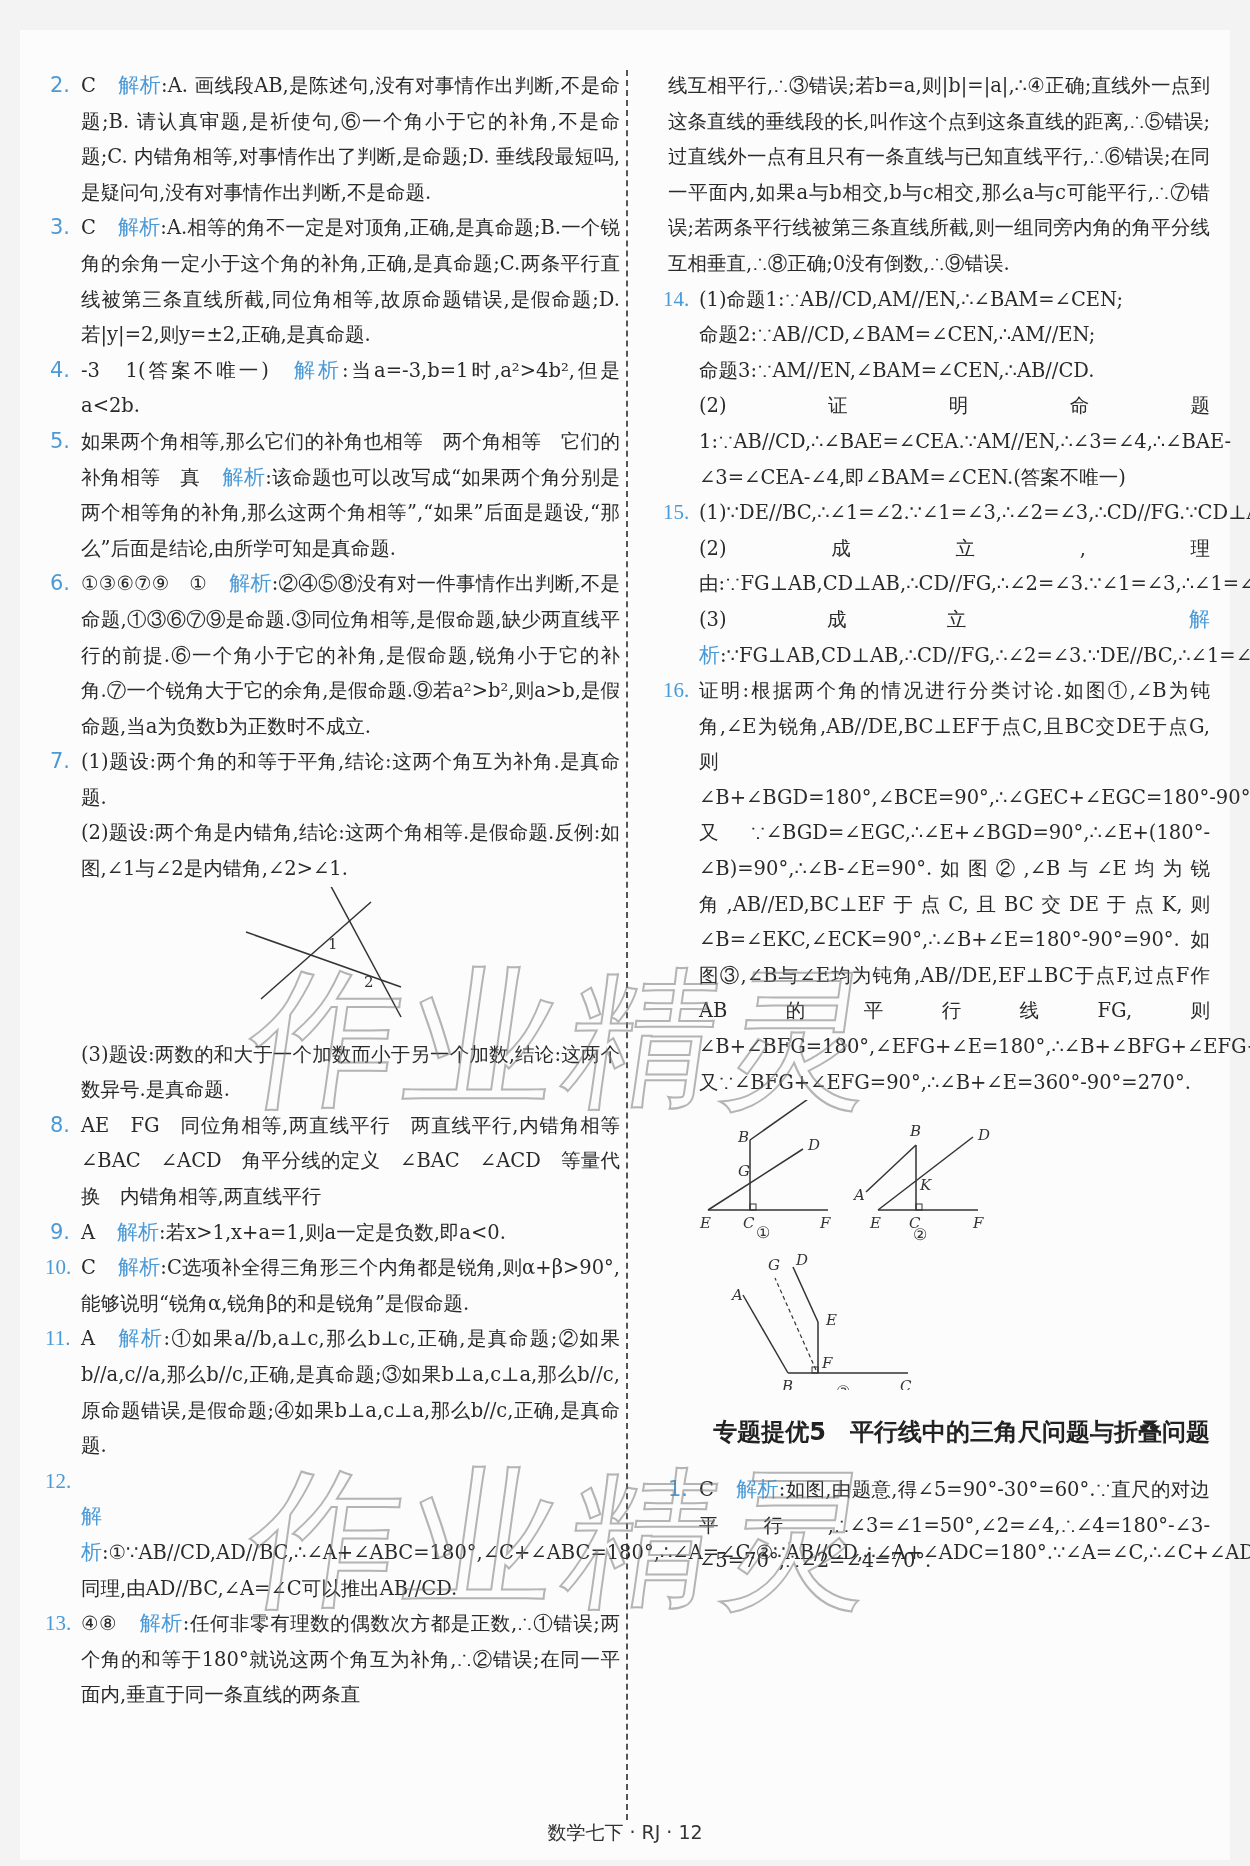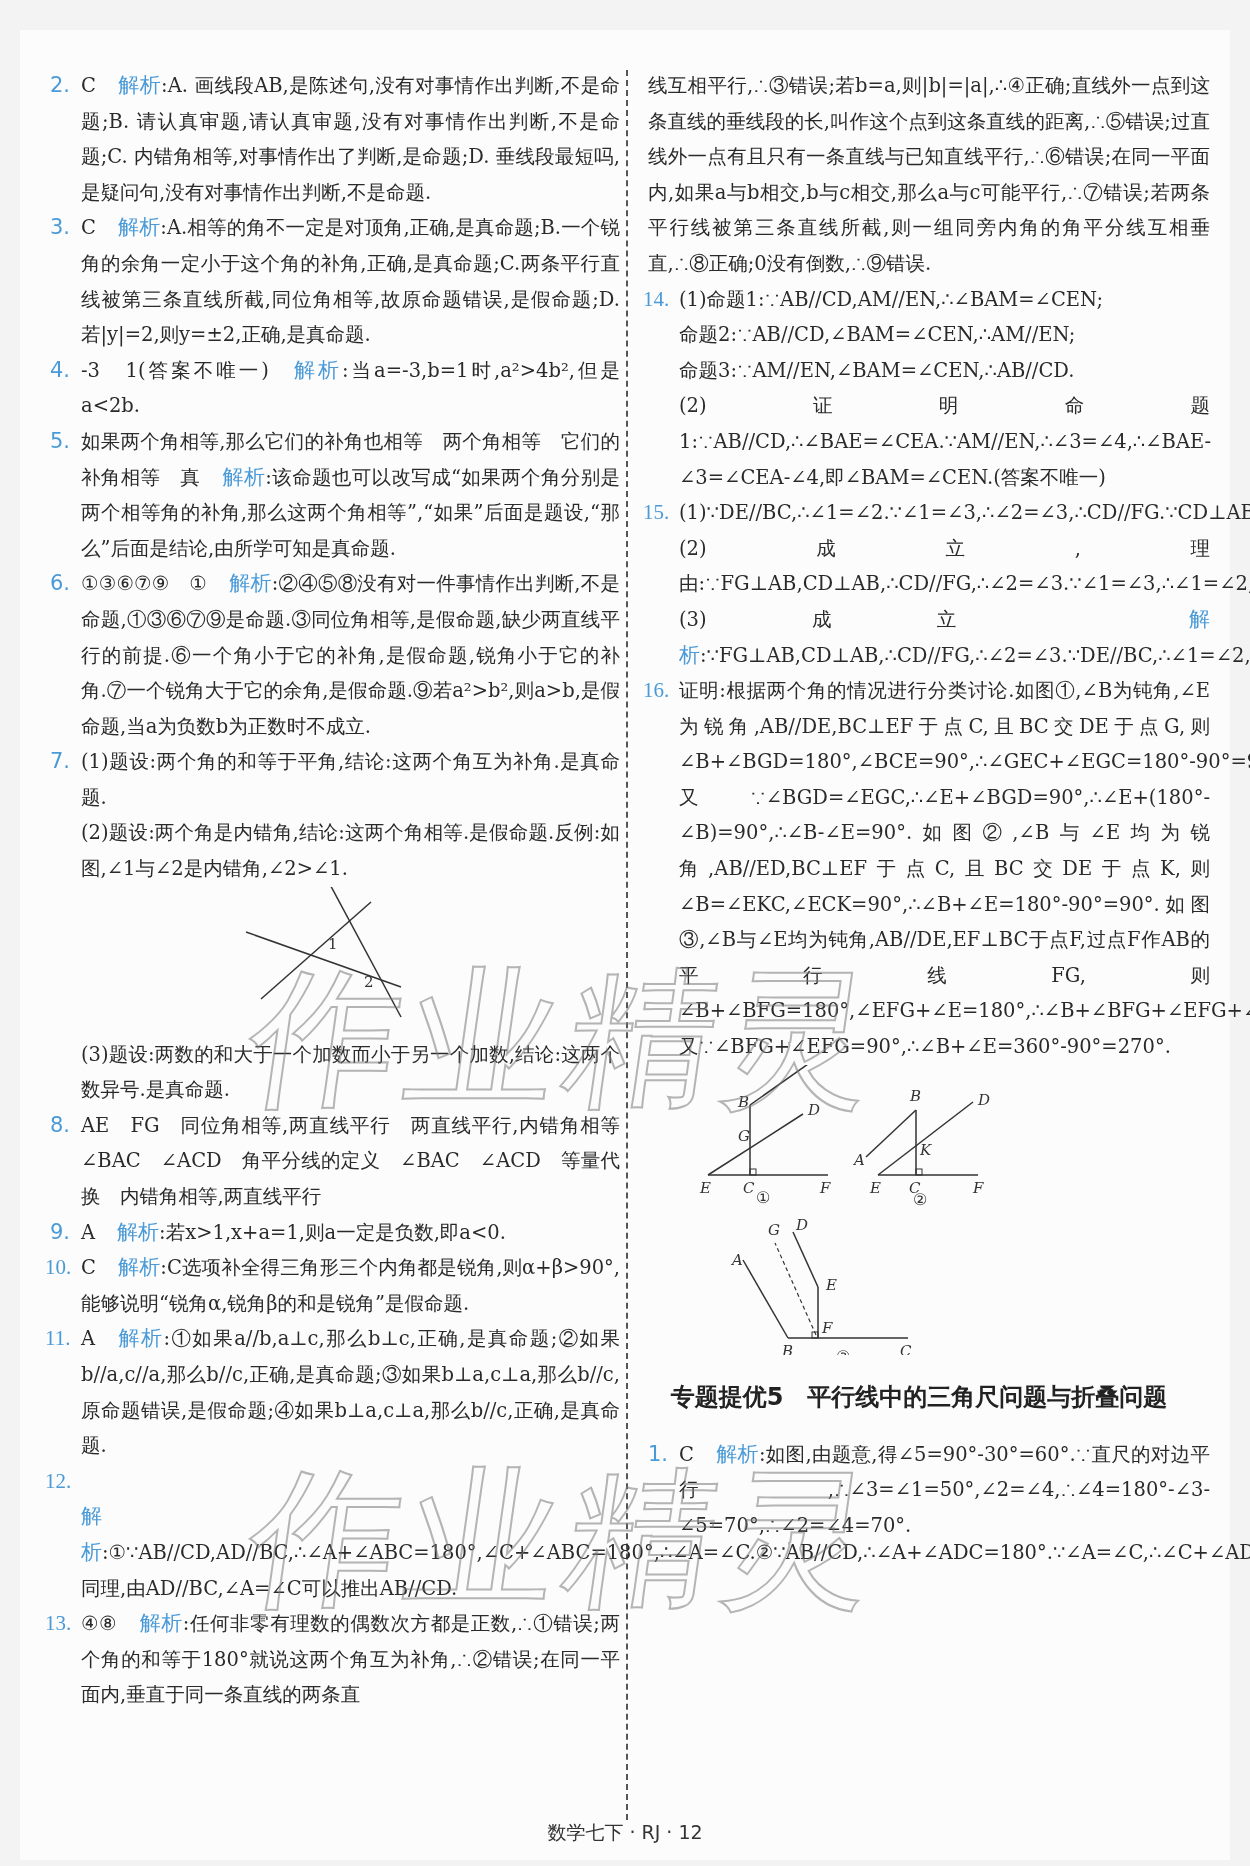--- a/index.html
+++ b/index.html
@@ -20,36 +20,36 @@
     font-size: 19.5px; line-height: 35.6px;
     text-align: justify;
   }
   .col.left { left: 30px; width: 570px; }
   .col.right { left: 628px; width: 562px; }
   .divider {
     position: absolute; left: 606px; top: 40px; height: 1750px;
     border-left: 2px dashed #555;
   }
   .item { position: relative; padding-left: 31px; margin-bottom: 0; }
-  .right .item { padding-left: 31px; }
+  .right .item { padding-left: 31px; margin-left: 20px; }
   .num {
     position: absolute; left: 0; top: 0;
     font-family: "DejaVu Sans", sans-serif;
     color: #4a9ad8; font-size: 21px;
   }
   .num.wide { left: -5px; font-family: Liberation Serif, serif; }
   .jx { color: #4a9ad8; font-family: "DejaVu Sans", sans-serif; font-size: 21px; }
   .sub { display: block; }
   .gap { display: inline-block; width: 22px; }
   .fig { position: relative; display: block; }
   .fig svg { display: block; }
   .section-title {
     font-family: "DejaVu Sans", sans-serif; font-weight: bold;
     font-size: 24px; color: #222; margin: 24px 0 22px -20px; line-height: 36px;
-    text-align: center;
+    text-align: right;
   }
   .footer {
     position: absolute; left: 0; width: 1250px; top: 1820px;
     text-align: center; font-family: "DejaVu Sans", sans-serif; font-size: 19px; color: #333;
   }
   .watermark {
     position: absolute; font-family: "DejaVu Sans", sans-serif; font-size: 150px;
     color: transparent; -webkit-text-stroke: 2px rgba(120,120,120,0.55);
     letter-spacing: 8px; pointer-events: none; transform: skewX(-8deg);
   }
@@ -58,21 +58,21 @@
 <body>
 
 <div class="page">
 
   <div class="divider"></div>
 
   <div class="col left">
 
     <div class="item">
       <span class="num">2.</span>
-      <span>C</span><span class="gap"></span><span class="jx">解析</span><span>:A. 画线段AB,是陈述句,没有对事情作出判断,不是命题;B. 请认真审题,请认真审题,没有对事情作出判断,不是命题;C. 内错角相等,对事情作出了判断,是命题;D. 垂线段最短吗,是疑问句,没有对事情作出判断,不是命题.</span>
+      <span>C</span><span class="gap"></span><span class="jx">解析</span><span>:A. 画线段AB,是陈述句,没有对事情作出判断,不是命题;B. 请认真审题,是祈使句,⑥一个角小于它的补角,不是命题;C. 内错角相等,对事情作出了判断,是命题;D. 垂线段最短吗,是疑问句,没有对事情作出判断,不是命题.</span>
     </div>
 
     <div class="item">
       <span class="num">3.</span>
       <span>C</span><span class="gap"></span><span class="jx">解析</span><span>:A.相等的角不一定是对顶角,正确,是真命题;B.一个锐角的余角一定小于这个角的补角,正确,是真命题;C.两条平行直线被第三条直线所截,同位角相等,故原命题错误,是假命题;D.若|y|=2,则y=±2,正确,是真命题.</span>
     </div>
 
     <div class="item">
       <span class="num">4.</span>
       <span>-3　1(答案不唯一)</span><span class="gap"></span><span class="jx">解析</span><span>:当a=-3,b=1时,a²&gt;4b²,但是a&lt;2b.</span>

